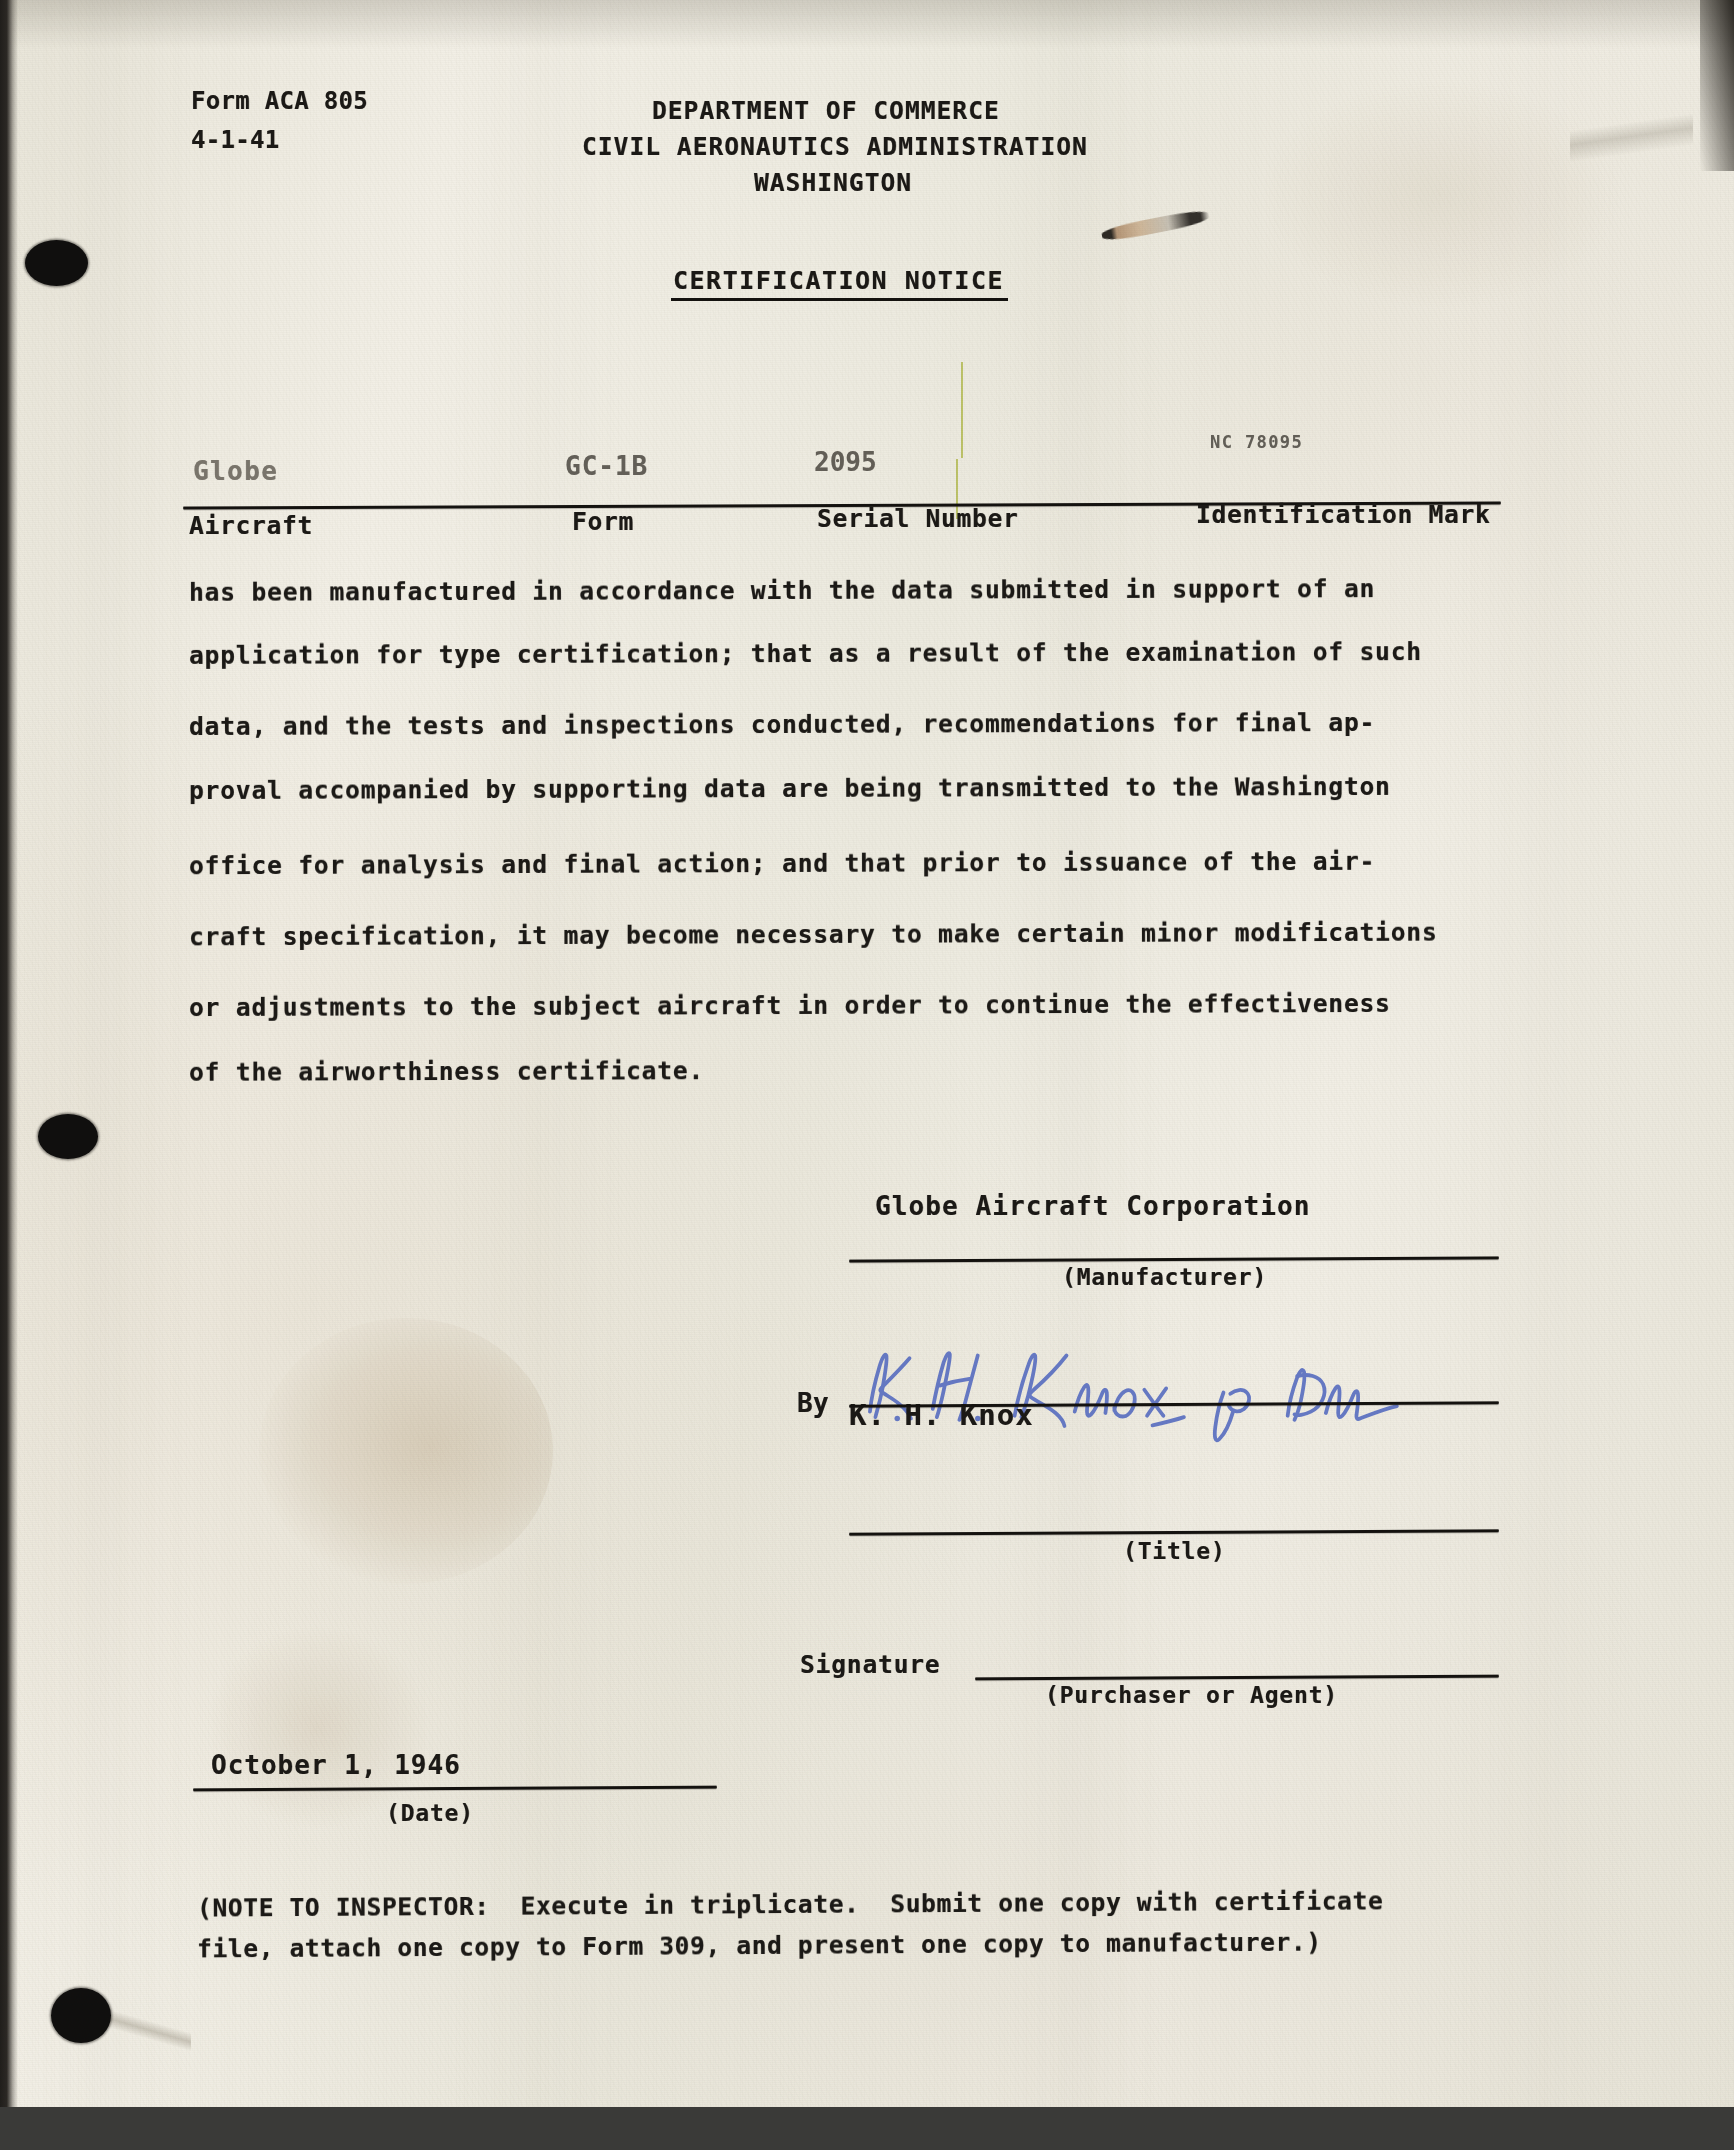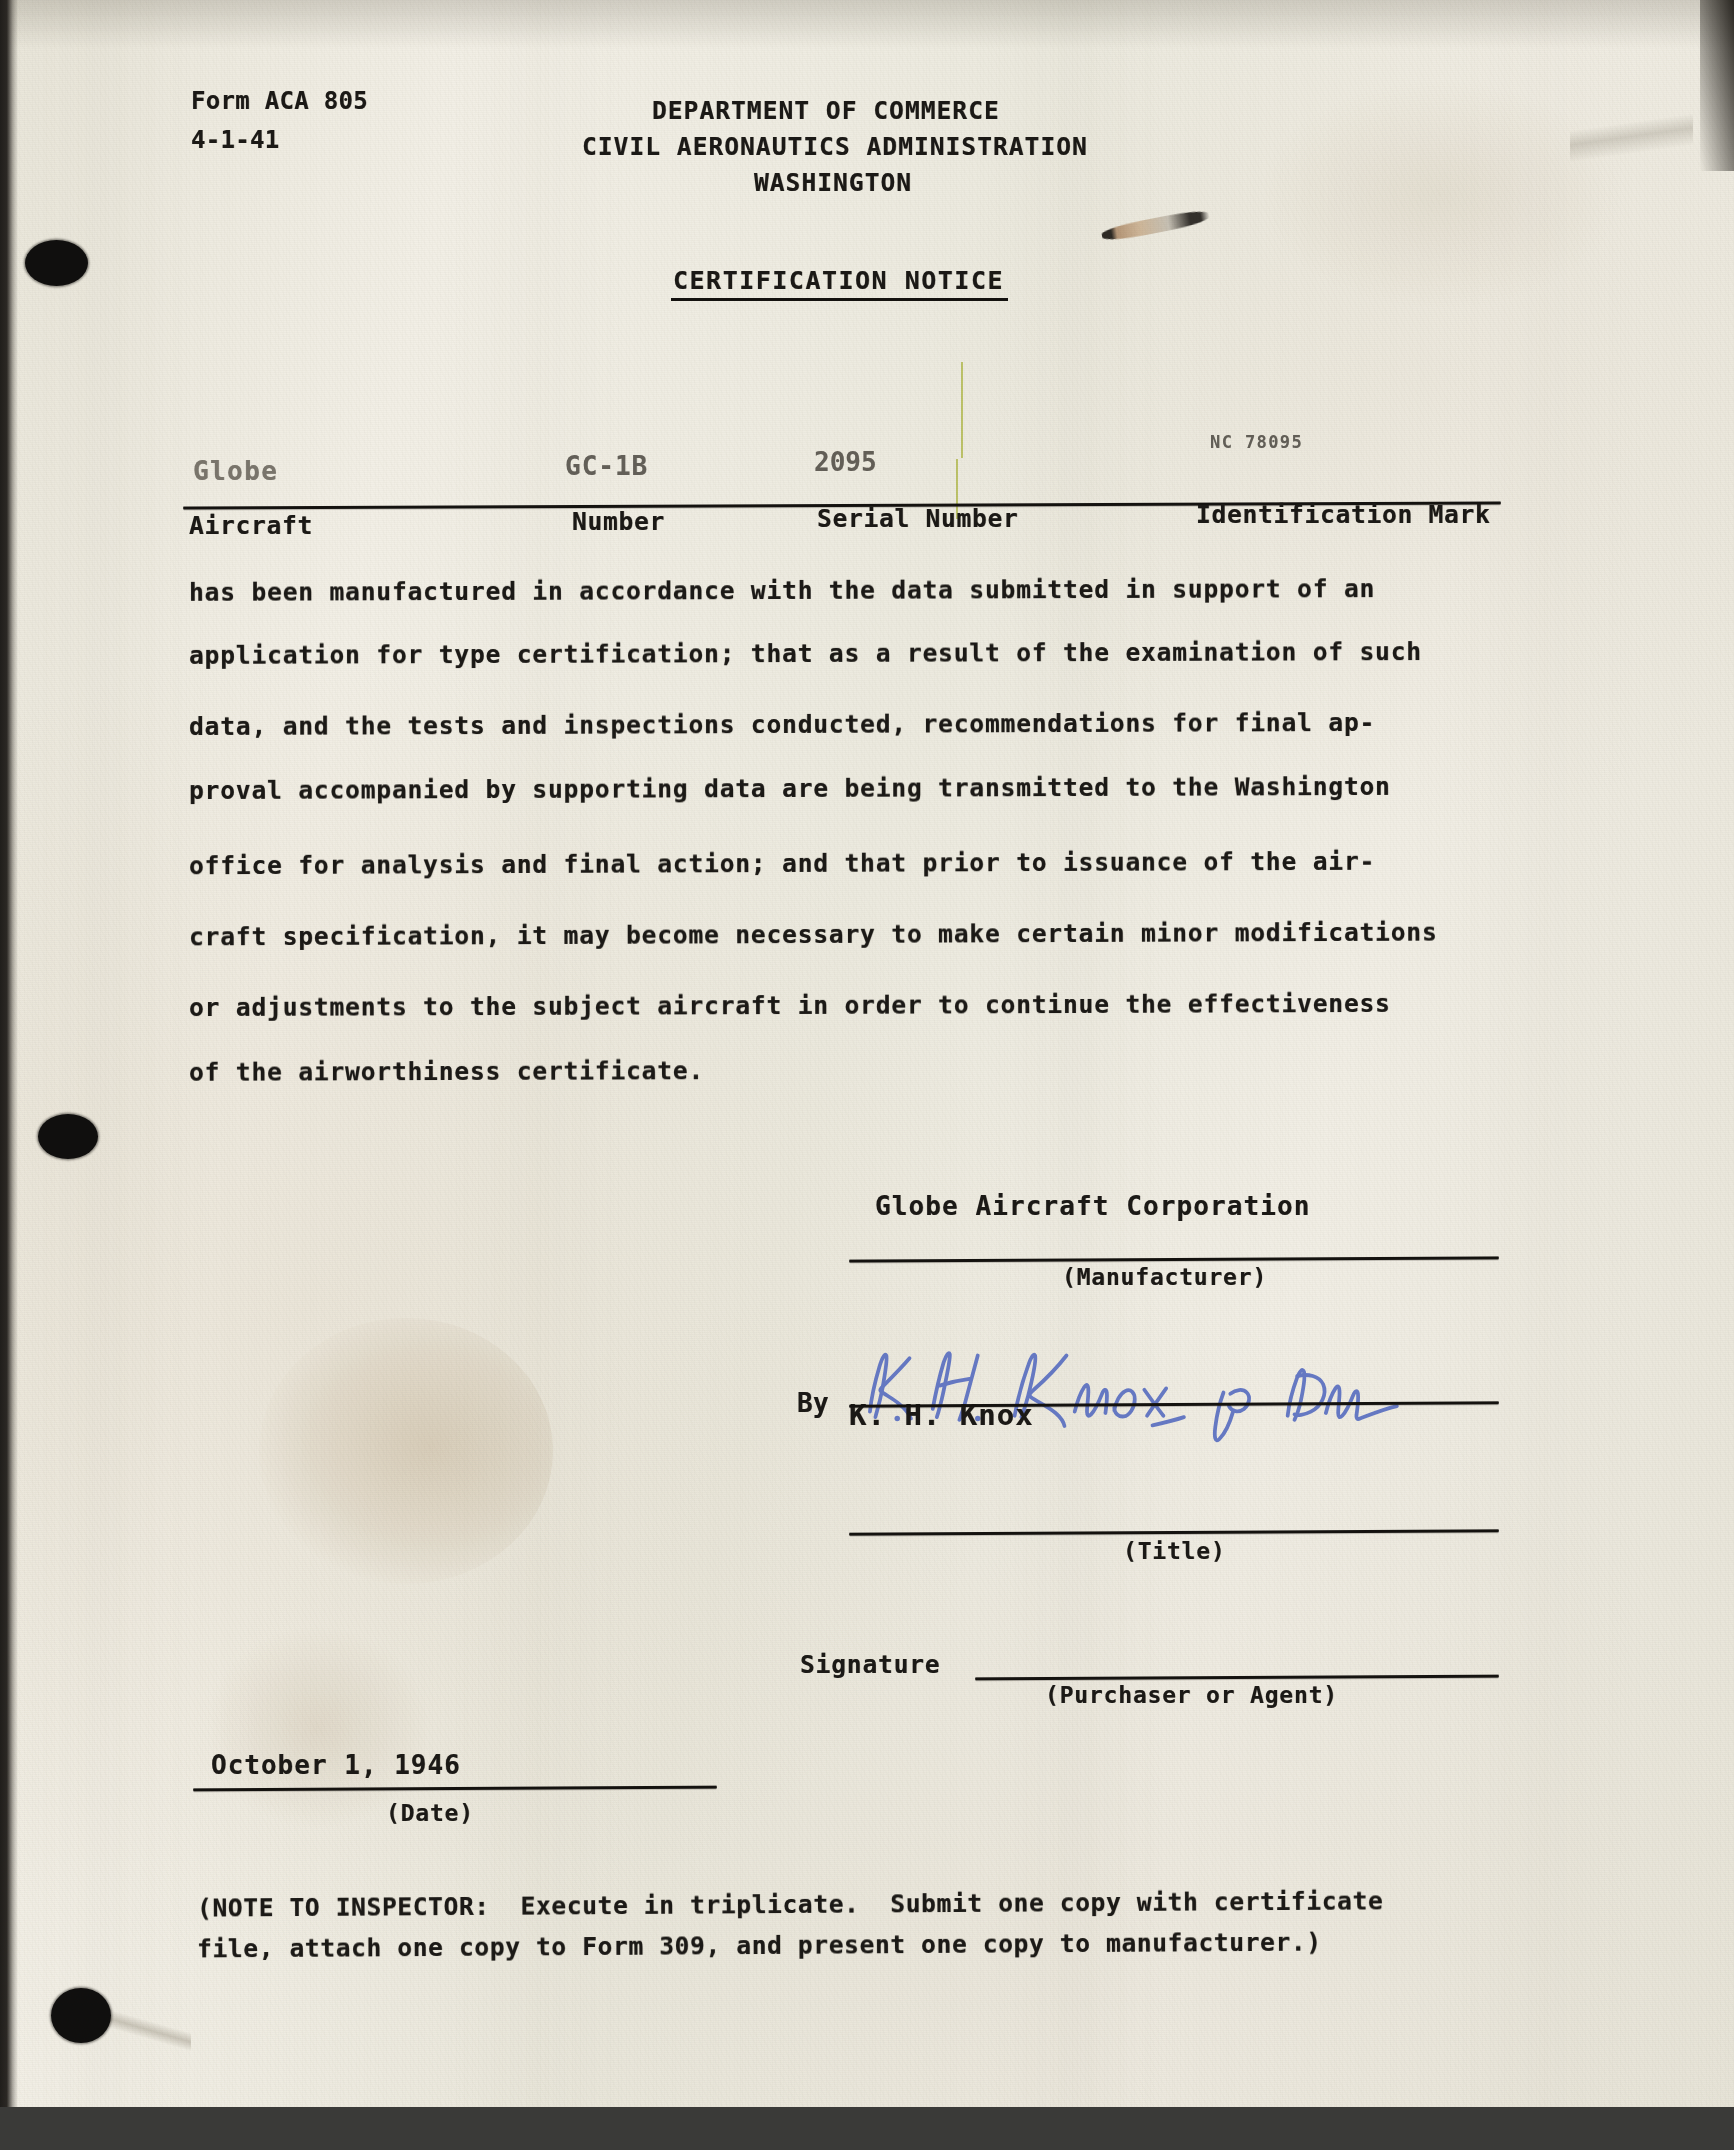--- a/index.html
+++ b/index.html
@@ -198,21 +198,21 @@
 
 
   <div class="tw fainter" style="left:193px; top:456px; font-size:26px; letter-spacing:1.4px;">Globe</div>
   <div class="tw faint" style="left:565px; top:451px; font-size:26px; letter-spacing:1px;">GC-1B</div>
   <div class="tw faint" style="left:814px; top:447px; font-size:26px; letter-spacing:0px;">2095</div>
   <div class="tw faint" style="left:1186px; top:432px; font-size:17px; letter-spacing:1.4px;margin-left:24px;">NC 78095</div>
 
   <div class="rule wavy" style="left:183px; top:504px; width:1318px; height:3.4px; transform:rotate(-0.22deg);"></div>
 
   <div class="tw" style="left:189px; top:511px; font-size:24.6px; letter-spacing:0.7px;">Aircraft</div>
-  <div class="tw" style="left:572px; top:507px; font-size:24.6px; letter-spacing:0.7px;">Number</div>
+  <div class="tw" style="left:572px; top:507px; font-size:24.6px; letter-spacing:0.7px;">Form</div>
   <div class="tw" style="left:817px; top:504px; font-size:24.6px; letter-spacing:0.7px;">Serial Number</div>
   <div class="tw" style="left:1176px; top:500px; font-size:24.6px; letter-spacing:0.7px;margin-left:20px;">Identification Mark</div>
 
   <div>
     <div class="tw" style="left:189px; top:576px; font-size:24.6px; letter-spacing:0.8px; transform:rotate(-0.18deg);">has been manufactured in accordance with the data submitted in support of an</div>
     <div class="tw" style="left:189px; top:639px; font-size:24.6px; letter-spacing:0.8px; transform:rotate(-0.18deg);">application for type certification; that as a result of the examination of such</div>
     <div class="tw" style="left:189px; top:710px; font-size:24.6px; letter-spacing:0.8px; transform:rotate(-0.2deg);">data, and the tests and inspections conducted, recommendations for final ap-</div>
     <div class="tw" style="left:189px; top:774px; font-size:24.6px; letter-spacing:0.8px; transform:rotate(-0.2deg);">proval accompanied by supporting data are being transmitted to the Washington</div>
     <div class="tw" style="left:189px; top:849px; font-size:24.6px; letter-spacing:0.8px; transform:rotate(-0.22deg);">office for analysis and final action; and that prior to issuance of the air-</div>
     <div class="tw" style="left:189px; top:920px; font-size:24.6px; letter-spacing:0.8px; transform:rotate(-0.22deg);">craft specification, it may become necessary to make certain minor modifications</div>

